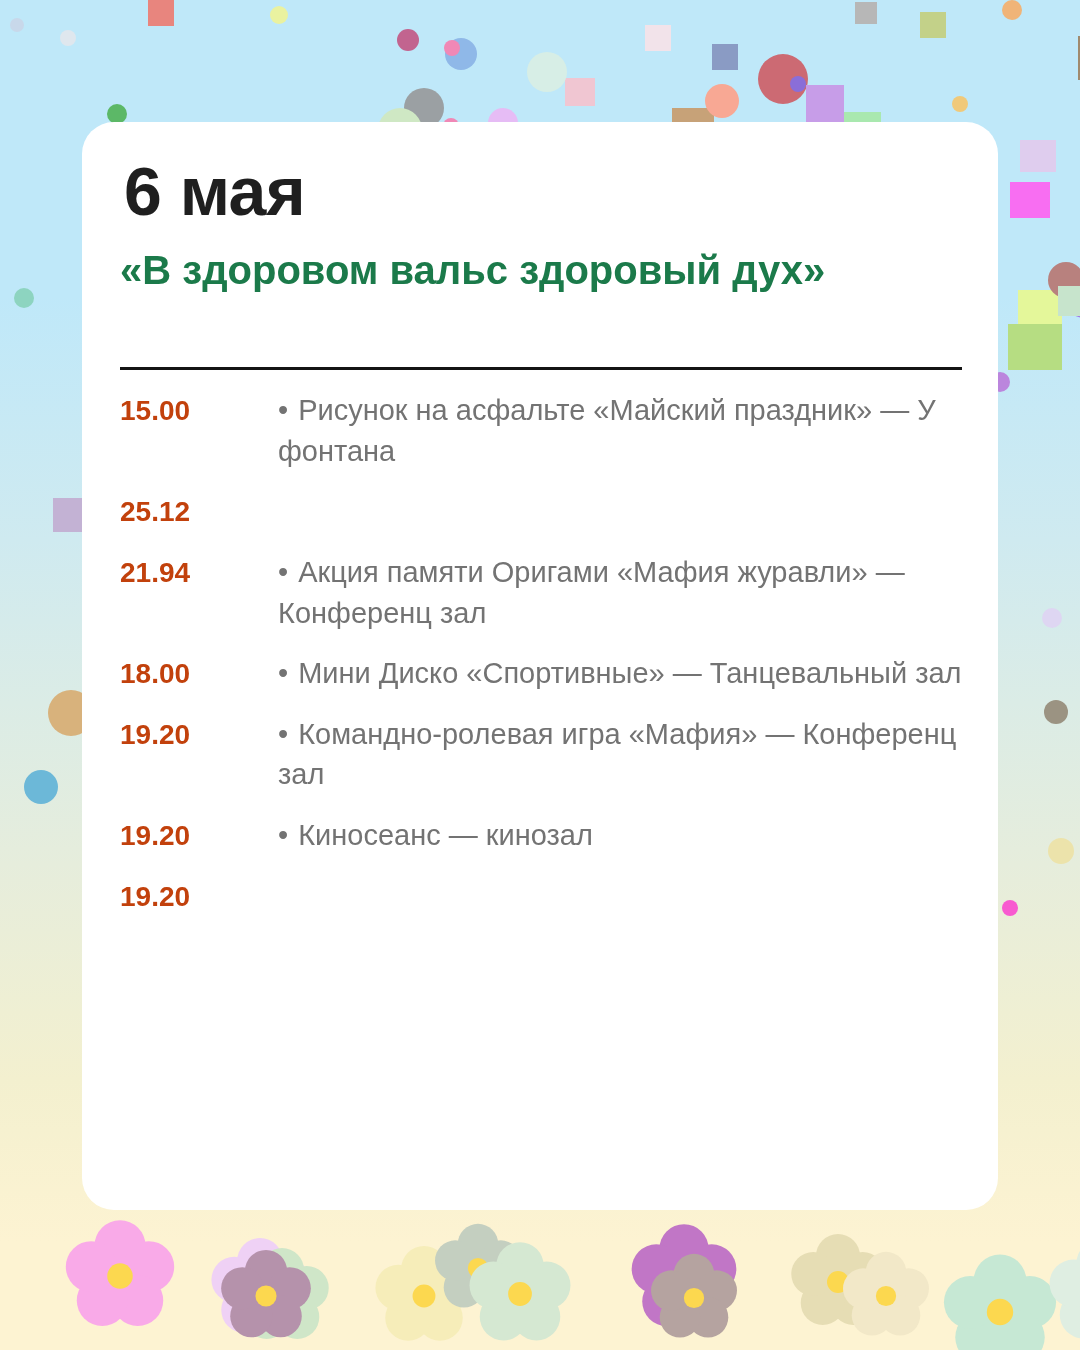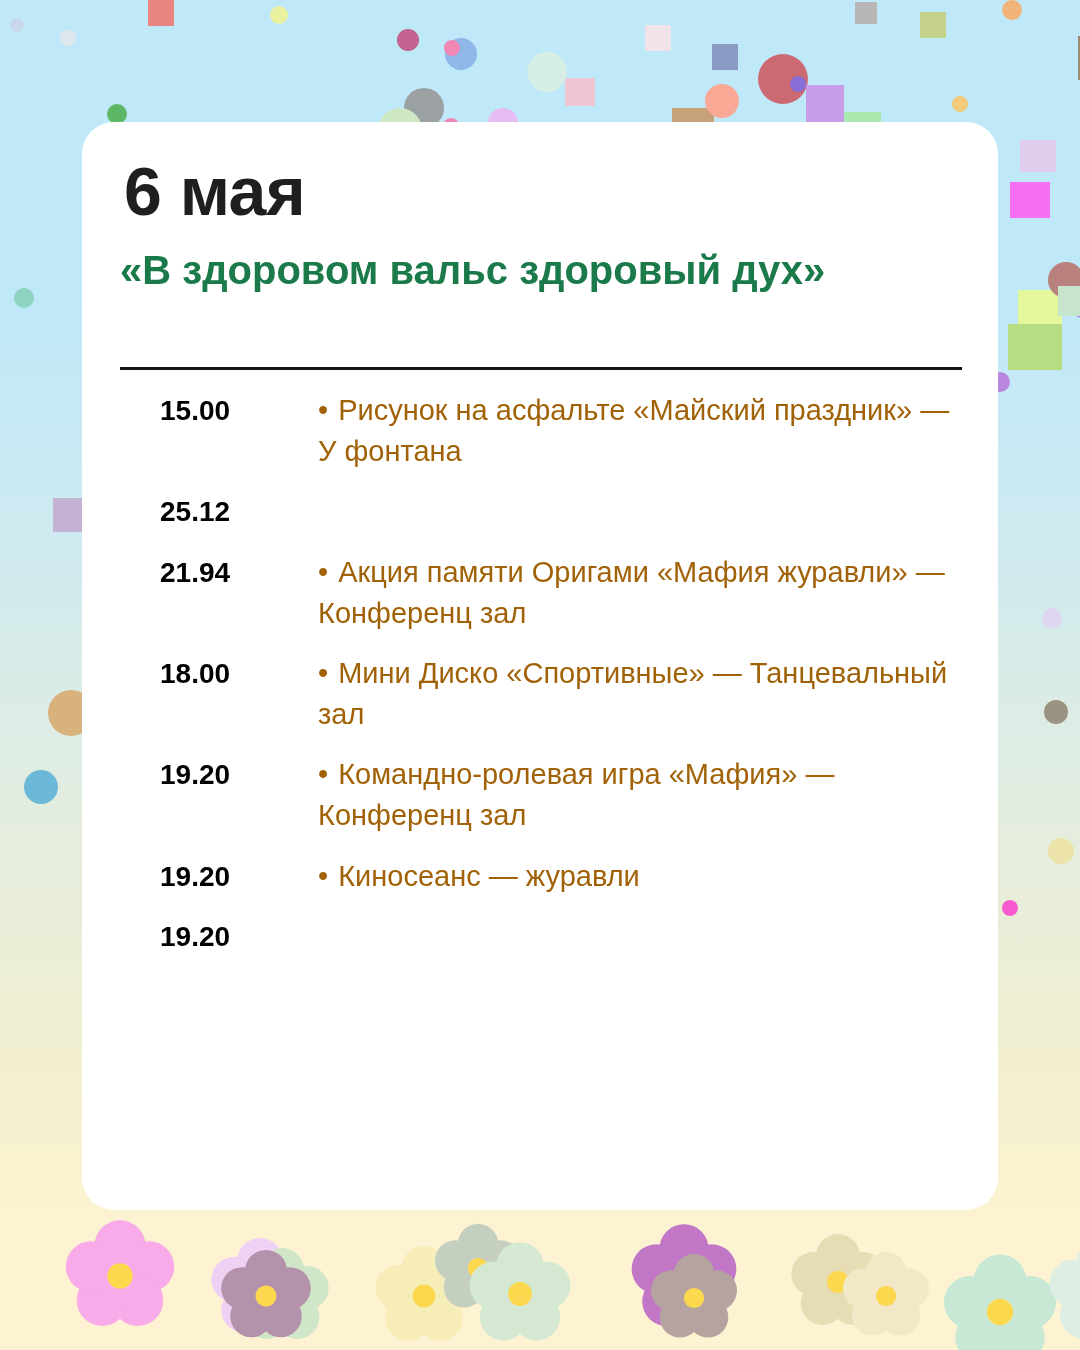--- a/index.html
+++ b/index.html
@@ -56,29 +56,28 @@
 
   .schedule{
     position:absolute;left:38px;top:268px;width:848px;
   }
   .row{
     display:flex;align-items:flex-start;
     margin-bottom:20px;
   }
   .time{
     flex:0 0 158px;
-    font-size:28px;font-weight:700;color:#000000;
+    font-size:28px;font-weight:700;color:#c2410c;
     line-height:1.42;
     padding-top:1px;
     white-space:nowrap;
-    margin-left:40px;
   }
   .desc{
     flex:1 1 auto;
-    font-size:29px;font-weight:400;color:#a16207;
+    font-size:29px;font-weight:400;color:#737373;
     line-height:1.40;
   }
   .bullet{margin-right:10px;}
 
   .footer{
     position:absolute;left:38px;bottom:24px;width:850px;
     font-size:21px;font-weight:600;color:#1f1f1f;
     line-height:1.3;
   }
   .tofu{
@@ -286,21 +285,21 @@
       <div class="row">
         <div class="time">18.00</div>
         <div class="desc"><span class="bullet">•</span><span>Мини Диско «Спортивные» — Танцевальный зал</span></div>
       </div>
       <div class="row">
         <div class="time">19.20</div>
         <div class="desc"><span class="bullet">•</span><span>Командно-ролевая игра «Мафия» — Конференц зал</span></div>
       </div>
       <div class="row">
         <div class="time">19.20</div>
-        <div class="desc"><span class="bullet">•</span><span>Киносеанс — журавли</span></div>
+        <div class="desc"><span class="bullet">•</span><span>Киносеанс — кинозал</span></div>
       </div>
       <div class="row">
         <div class="time">19.20</div>
       </div>
     </div>
 
 
 </div>
 
 </body></html>

